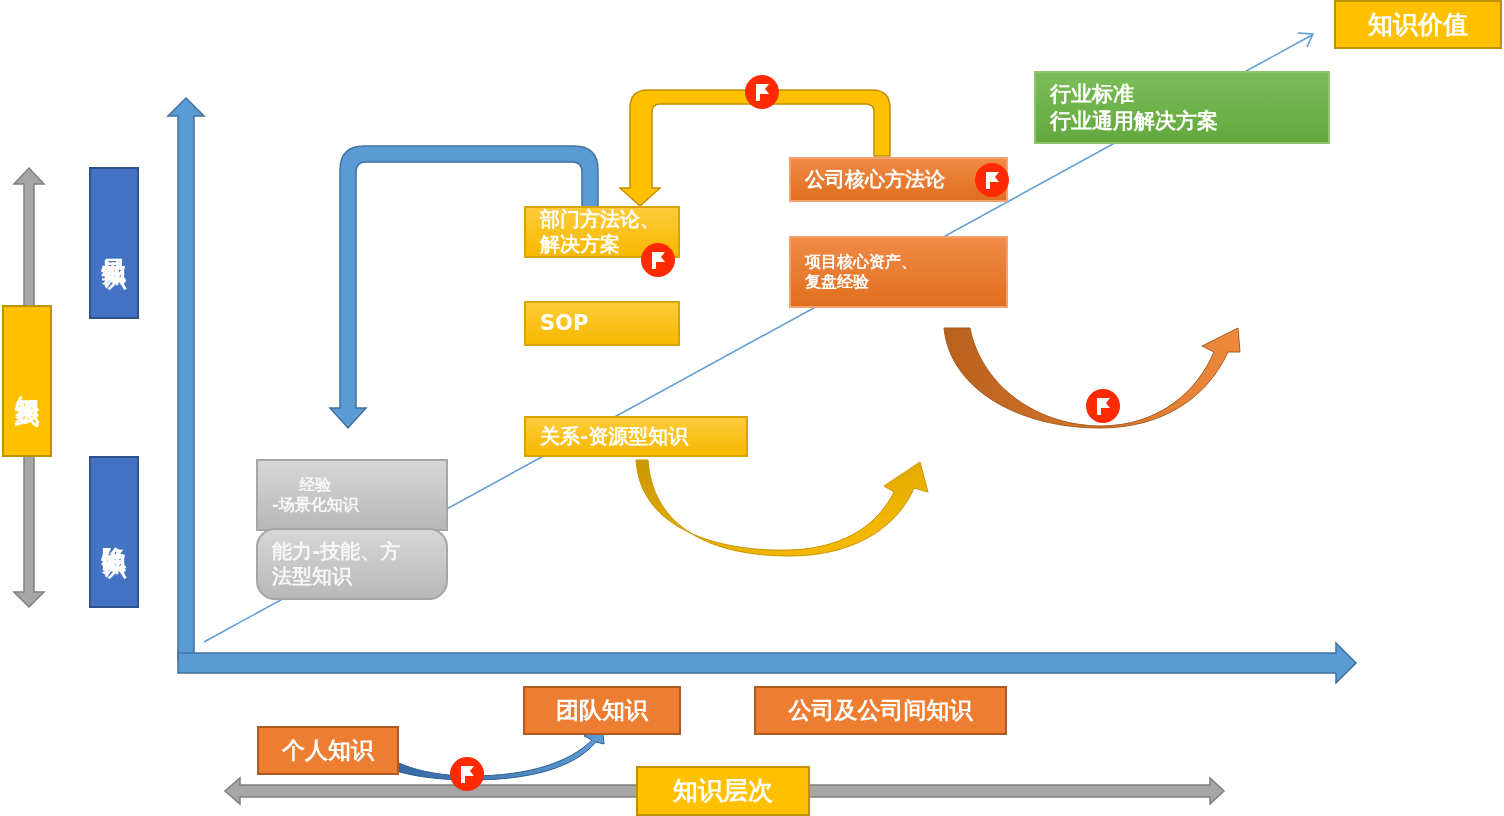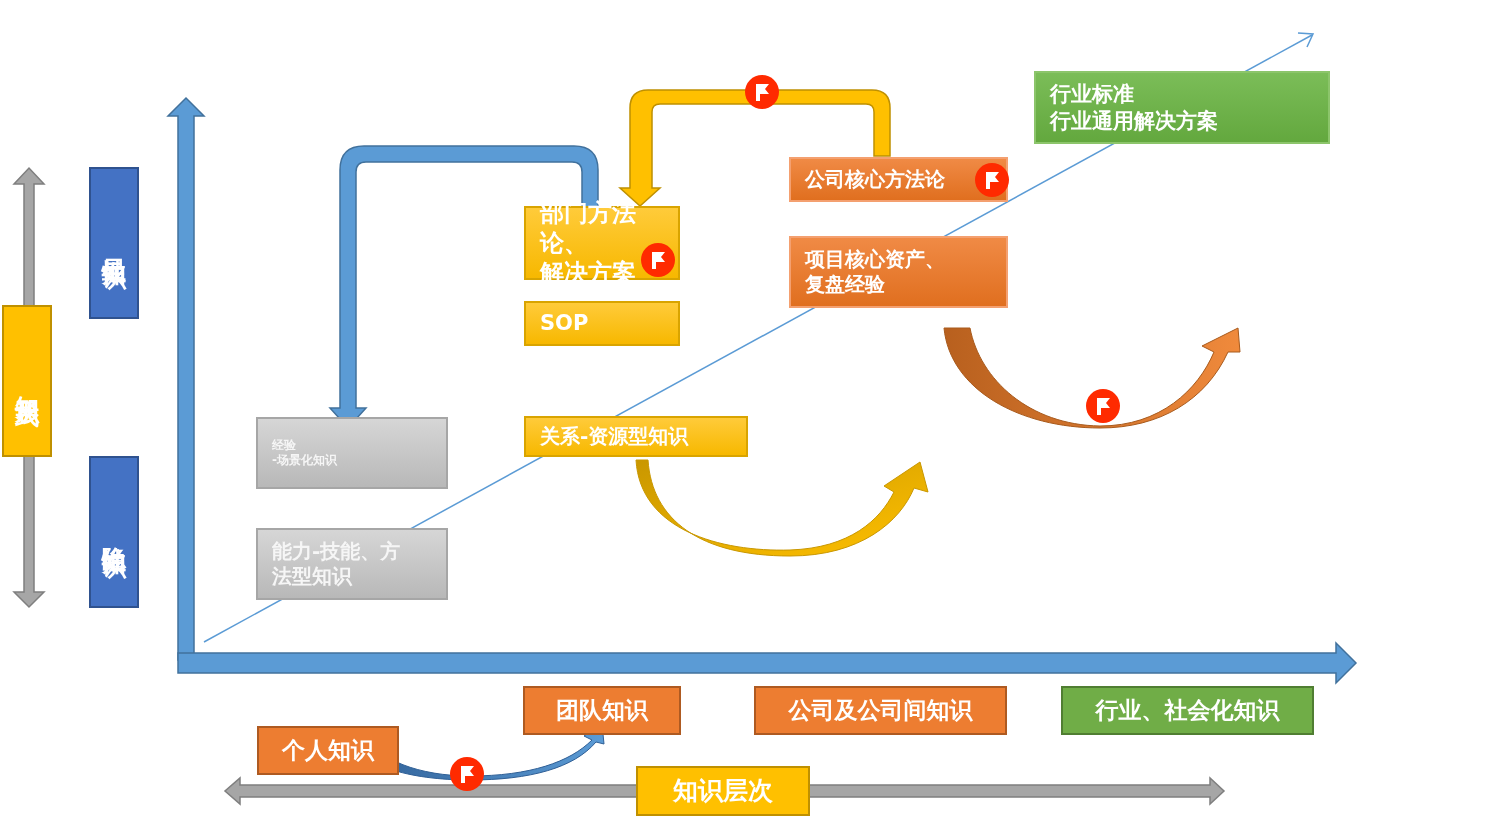--- a/index.html
+++ b/index.html
@@ -62,42 +62,42 @@
 
     <path d="M944,328 L970,328 C980,380 1030,425 1100,426 C1160,426 1198,390 1214,352 L1202,346 L1238,328 L1240,352 L1228,352 C1206,400 1160,428 1100,428 C1020,428 950,390 944,328 Z" fill="url(#ograd)" stroke="#a85a1c" stroke-width="1"></path>
 
     <path d="M352,734 L366,734 C376,760 420,776 470,776 C530,776 570,762 592,740 L584,736 L602,724 L604,744 L596,742 C574,768 530,780 470,780 C410,780 356,766 352,734 Z" fill="url(#bgrad)" stroke="#2f5f96" stroke-width="1"></path>
   </svg>
 
   <div class="vbox yellow-flat" style="left:2px;top:305px;width:50px;height:152px;font-size:24px;">知识形式</div>
   <div class="vbox blue-flat" style="left:89px;top:167px;width:50px;height:152px;font-size:24px;">显性知识</div>
   <div class="vbox blue-flat" style="left:89px;top:456px;width:50px;height:152px;font-size:24px;">隐性知识</div>
 
+  <div class="box yellow-flat" style="left:1334px;top:0px;width:168px;height:49px;font-size:25px;justify-content:center;">知识价值</div>
 
-  <div class="box gray" style="left:256px;top:417px;width:192px;height:72px;font-size:12px;">经验
+  <div class="box gray" style="left:256px;top:459px;width:192px;height:72px;font-size:16px;text-align:center;">经验
 -场景化知识</div>
-  <div class="box gray" style="left:256px;top:528px;width:192px;height:72px;font-size:20px;">能力-技能、方
+  <div class="box gray" style="left:256px;top:528px;width:192px;height:72px;font-size:20px;border-radius:19px;">能力-技能、方
 法型知识</div>
 
-  <div class="box yellow" style="left:524px;top:206px;width:156px;height:74px;font-size:24px;">部门方法论、
+  <div class="box yellow" style="left:524px;top:206px;width:156px;height:52px;font-size:20px;">部门方法论、
 解决方案</div>
   <div class="box yellow" style="left:524px;top:301px;width:156px;height:45px;font-size:21px;">SOP</div>
   <div class="box yellow" style="left:524px;top:416px;width:224px;height:41px;font-size:20px;">关系-资源型知识</div>
 
   <div class="box orange" style="left:789px;top:157px;width:219px;height:45px;font-size:20px;">公司核心方法论</div>
-  <div class="box orange" style="left:789px;top:236px;width:219px;height:72px;font-size:20px;">项目核心资产、
+  <div class="box orange" style="left:789px;top:236px;width:219px;height:72px;font-size:16px;">项目核心资产、
 复盘经验</div>
 
   <div class="box green" style="left:1034px;top:71px;width:296px;height:73px;font-size:21px;">行业标准
 行业通用解决方案</div>
 
   <div class="box orange-flat" style="left:257px;top:726px;width:142px;height:49px;font-size:23px;justify-content:center;">个人知识</div>
   <div class="box orange-flat" style="left:523px;top:686px;width:158px;height:49px;font-size:23px;justify-content:center;">团队知识</div>
   <div class="box orange-flat" style="left:754px;top:686px;width:253px;height:49px;font-size:23px;justify-content:center;">公司及公司间知识</div>
-  <div class="box green-flat" style="left:1061px;top:686px;width:253px;height:49px;font-size:23px;justify-content:center;">行业、社会化知识</div>
 
   <div class="box yellow-flat" style="left:636px;top:766px;width:174px;height:50px;font-size:25px;justify-content:center;">知识层次</div>
 
   <div class="flag" style="left:641px;top:243px;">
     <svg width="34" height="34">
         <path d="M11,9 L24,9 L20,14 L24,19 L15,19 L15,26 L11,26 Z" fill="#fff"></path>
       </svg>
   </div>
   <div class="flag" style="left:745px;top:75px;">
     <svg width="34" height="34">

